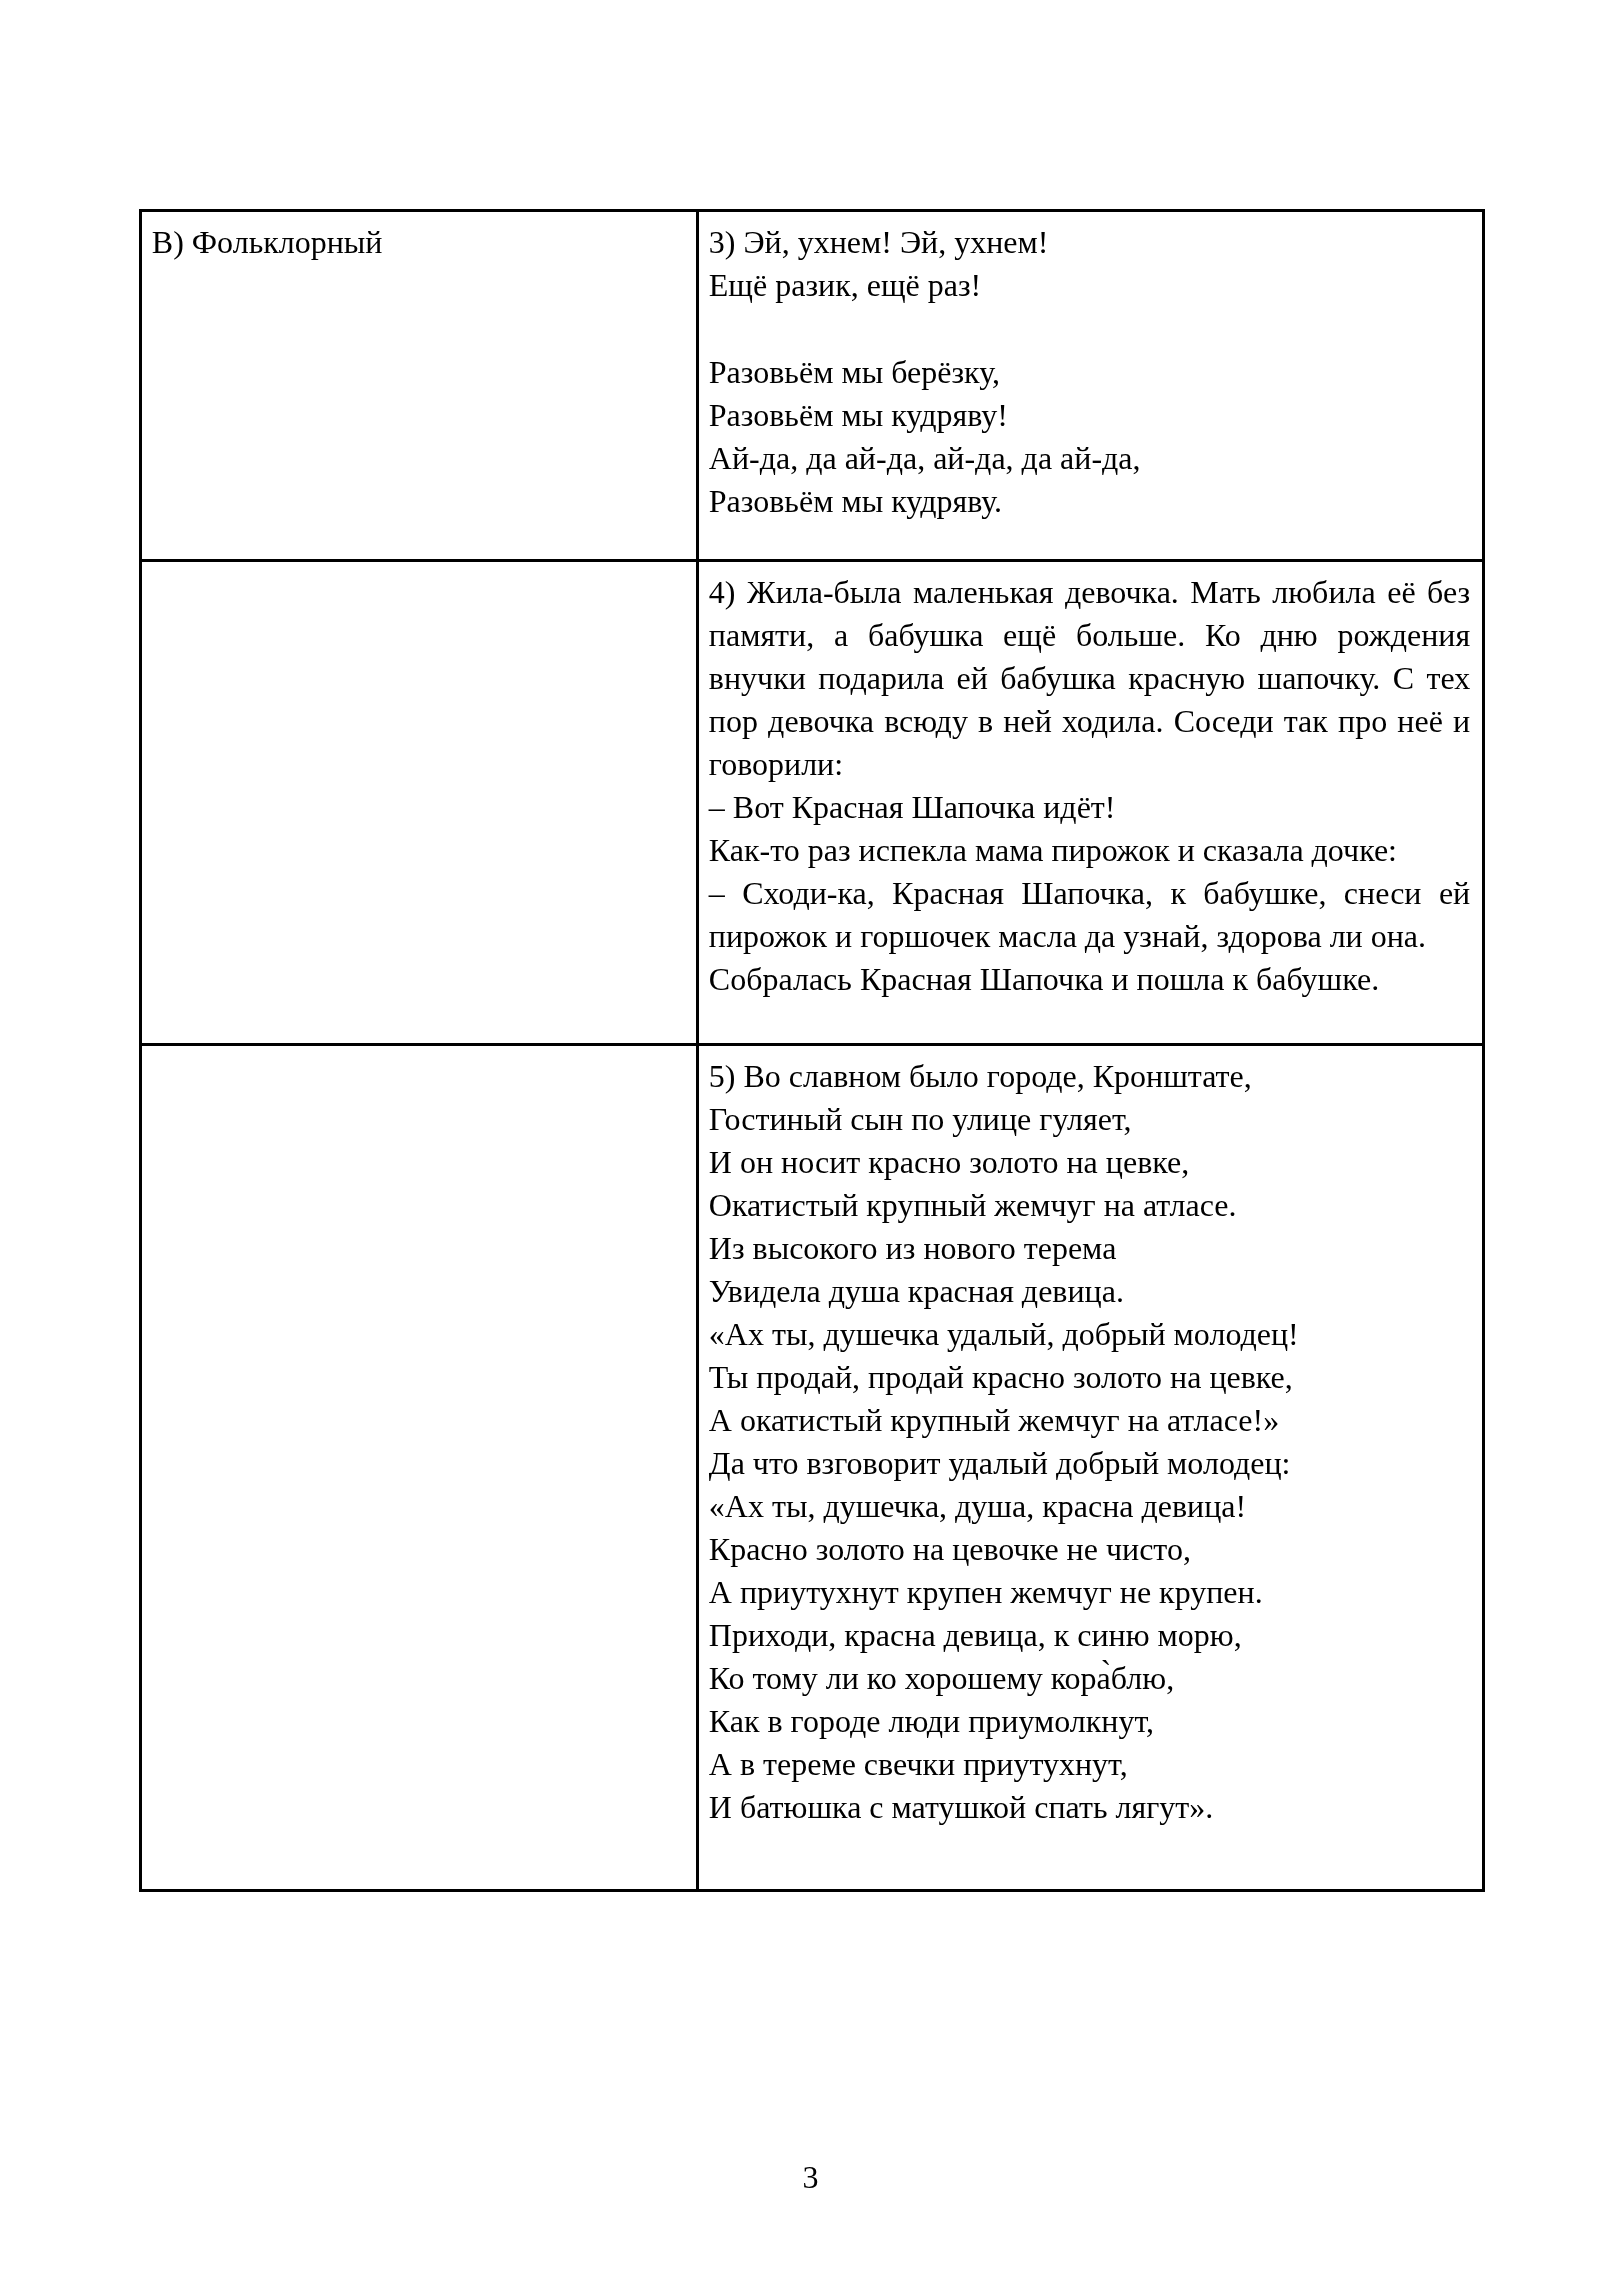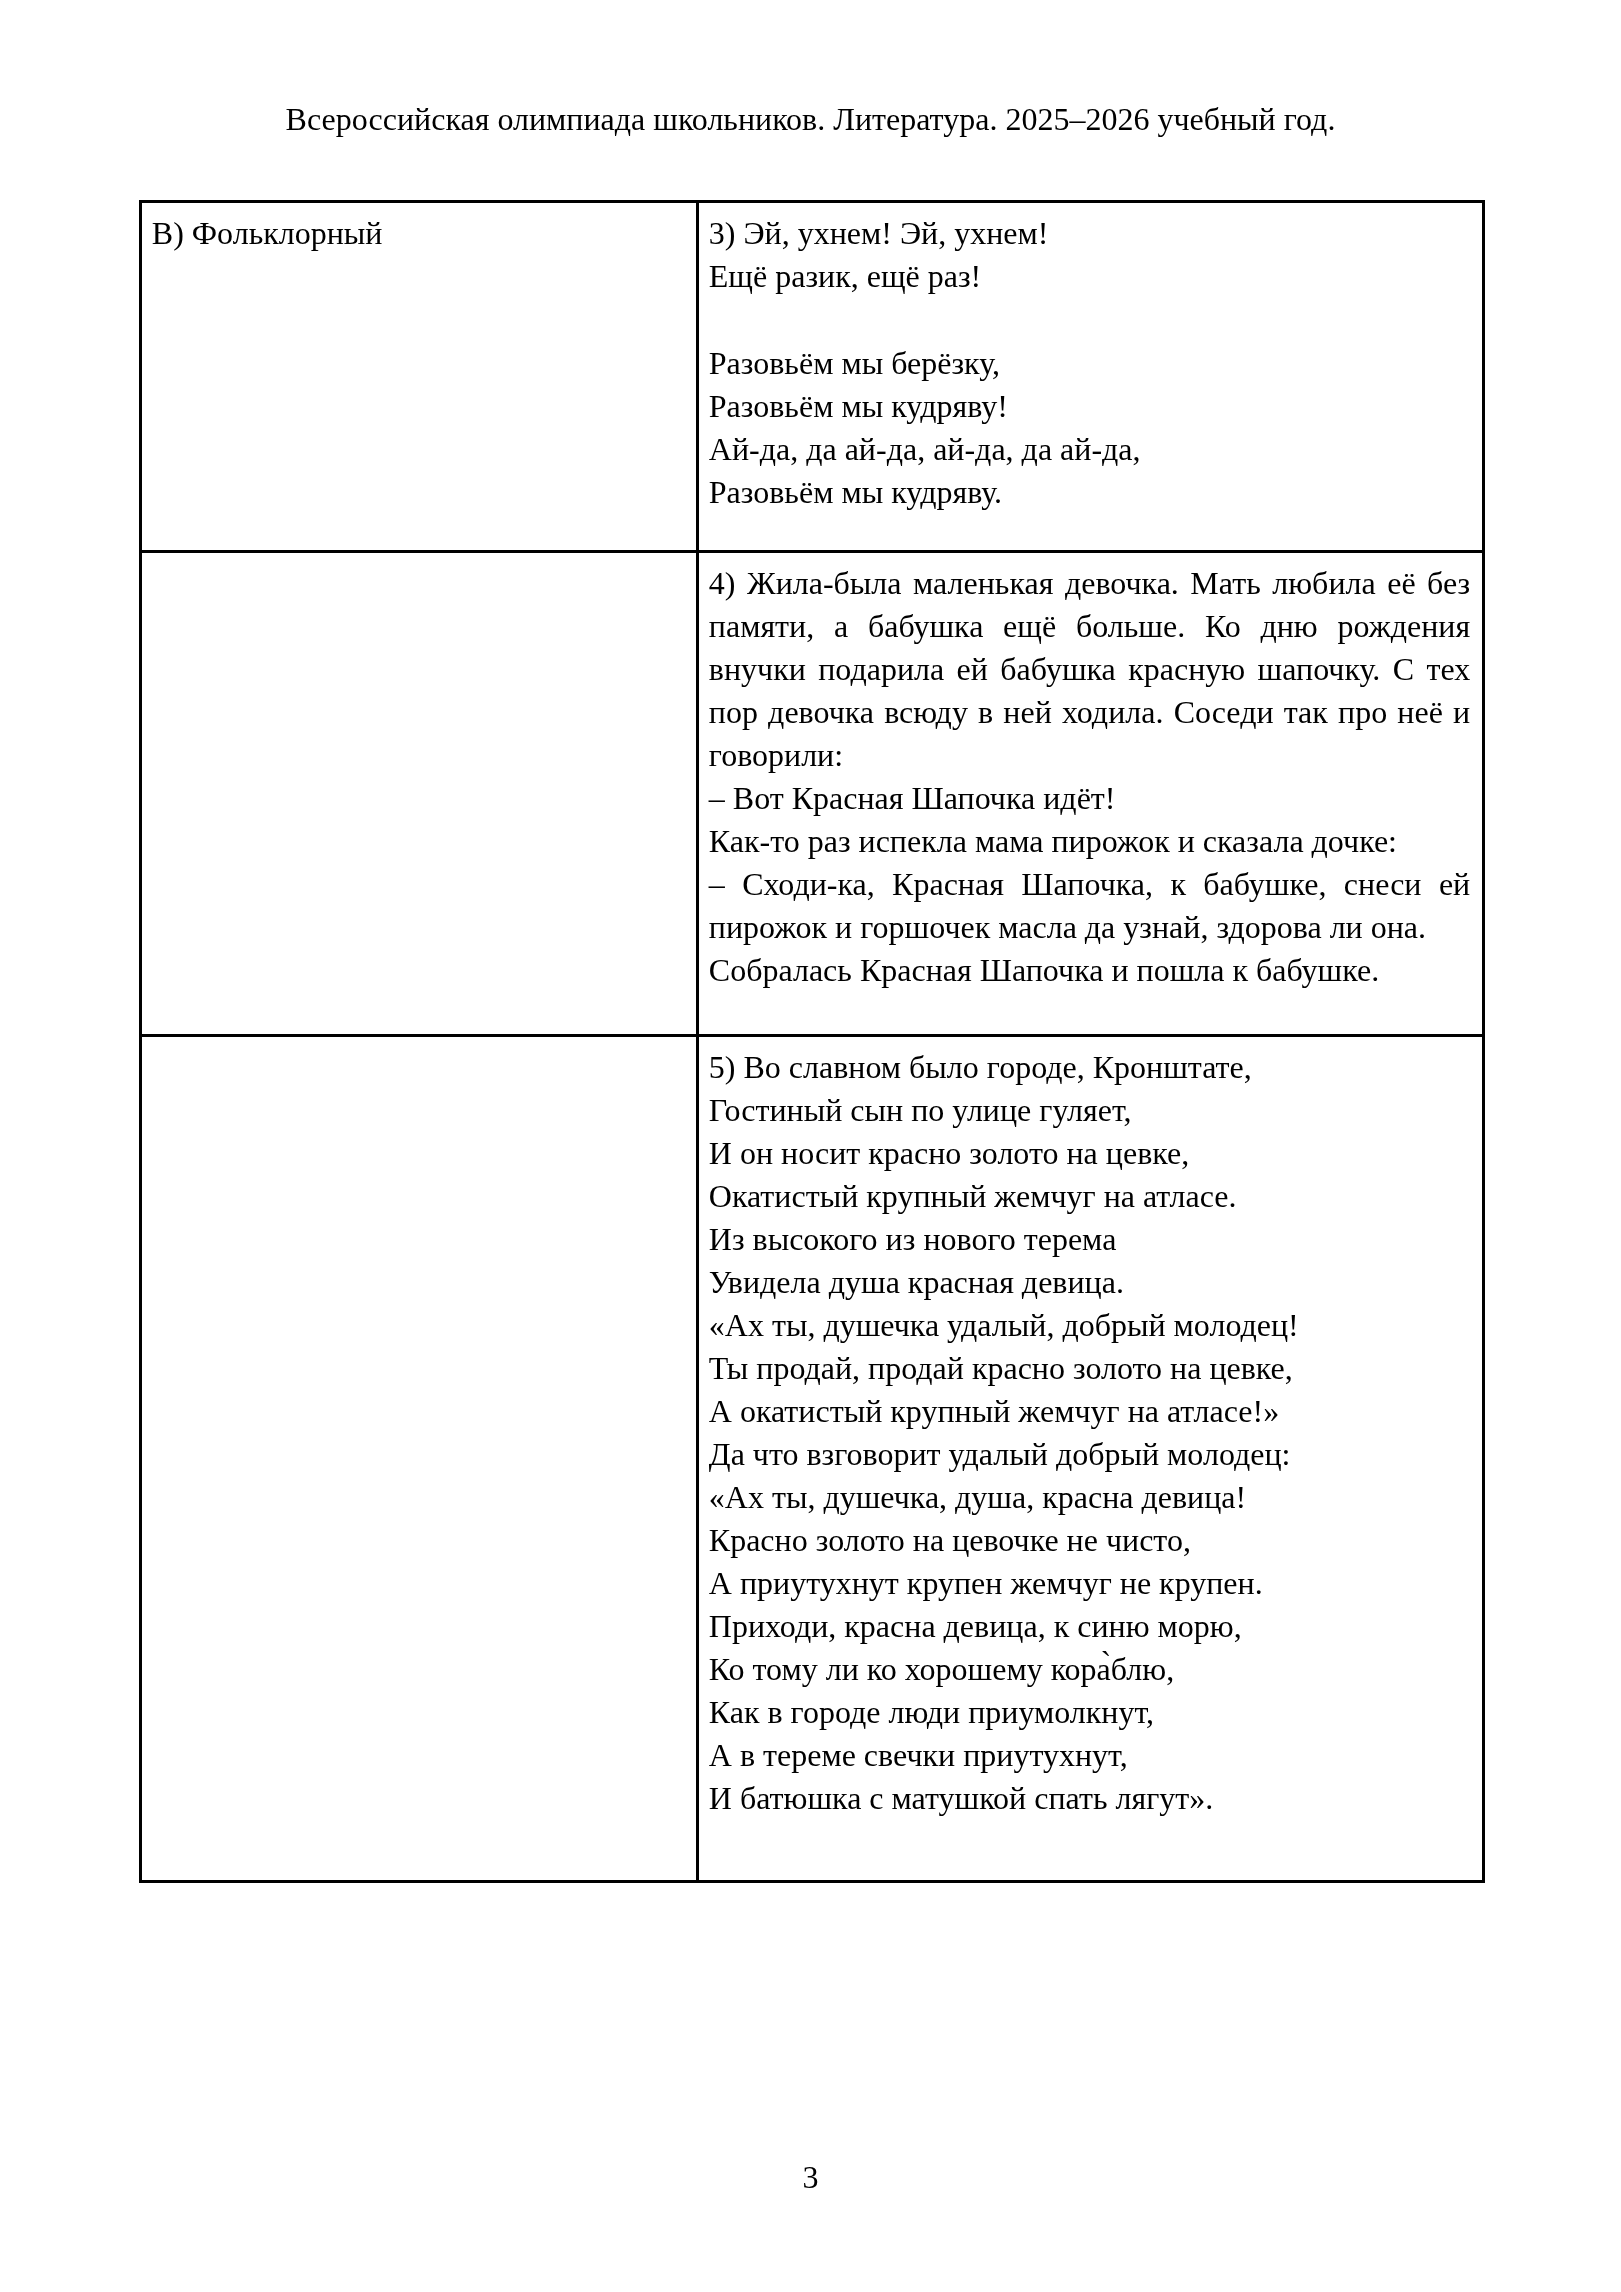--- a/index.html
+++ b/index.html
@@ -22,21 +22,21 @@
     top: 98px;
     left: 0;
     width: 100%;
     text-align: center;
   }
   .header-line {
     white-space: nowrap;
   }
   .tasks-table {
     position: absolute;
-    top: 200px;
+    top: 209px;
     left: 139px;
     width: 1343px;
     border-collapse: collapse;
     table-layout: fixed;
   }
   .tasks-table td {
     border: 3.9px solid #000000;
     vertical-align: top;
     padding: 8.8px 11.8px 8.8px 9.8px;
   }
@@ -63,21 +63,20 @@
     width: 100%;
     text-align: center;
   }
 </style>
 </head>
 <body>
 
 <div class="page">
 
   <div class="page-header">
-    <div class="header-line">Всероссийская олимпиада школьников. Литература. 2025–2026 учебный год.</div>
   </div>
 
   <table class="tasks-table">
     <colgroup>
       <col class="col-left">
       <col class="col-right">
     </colgroup>
     <tbody>
       <tr class="row-1">
         <td>

